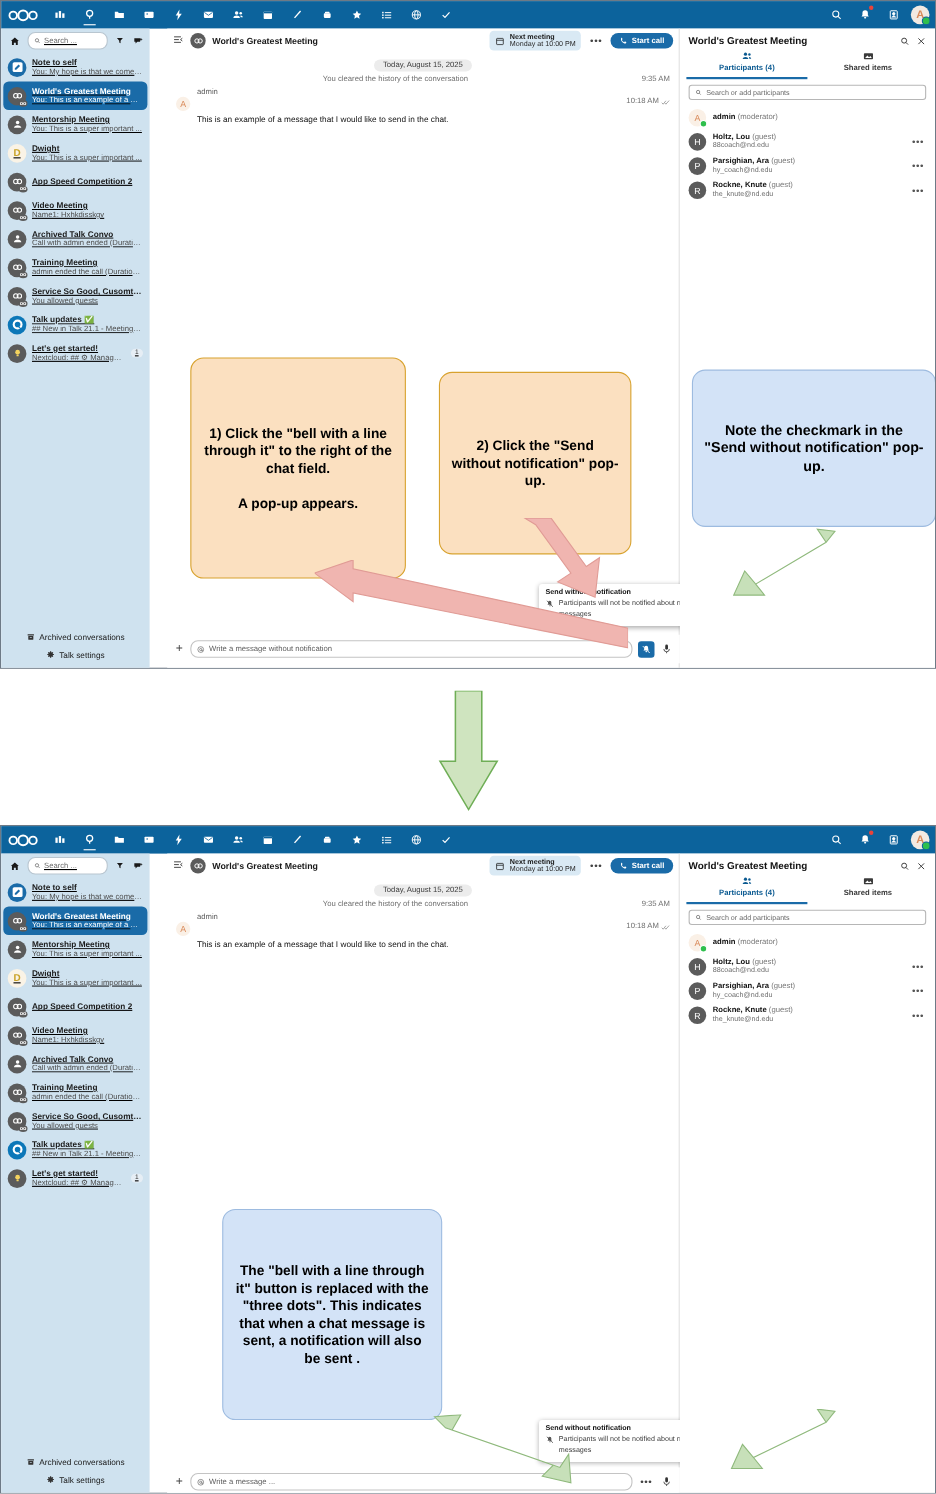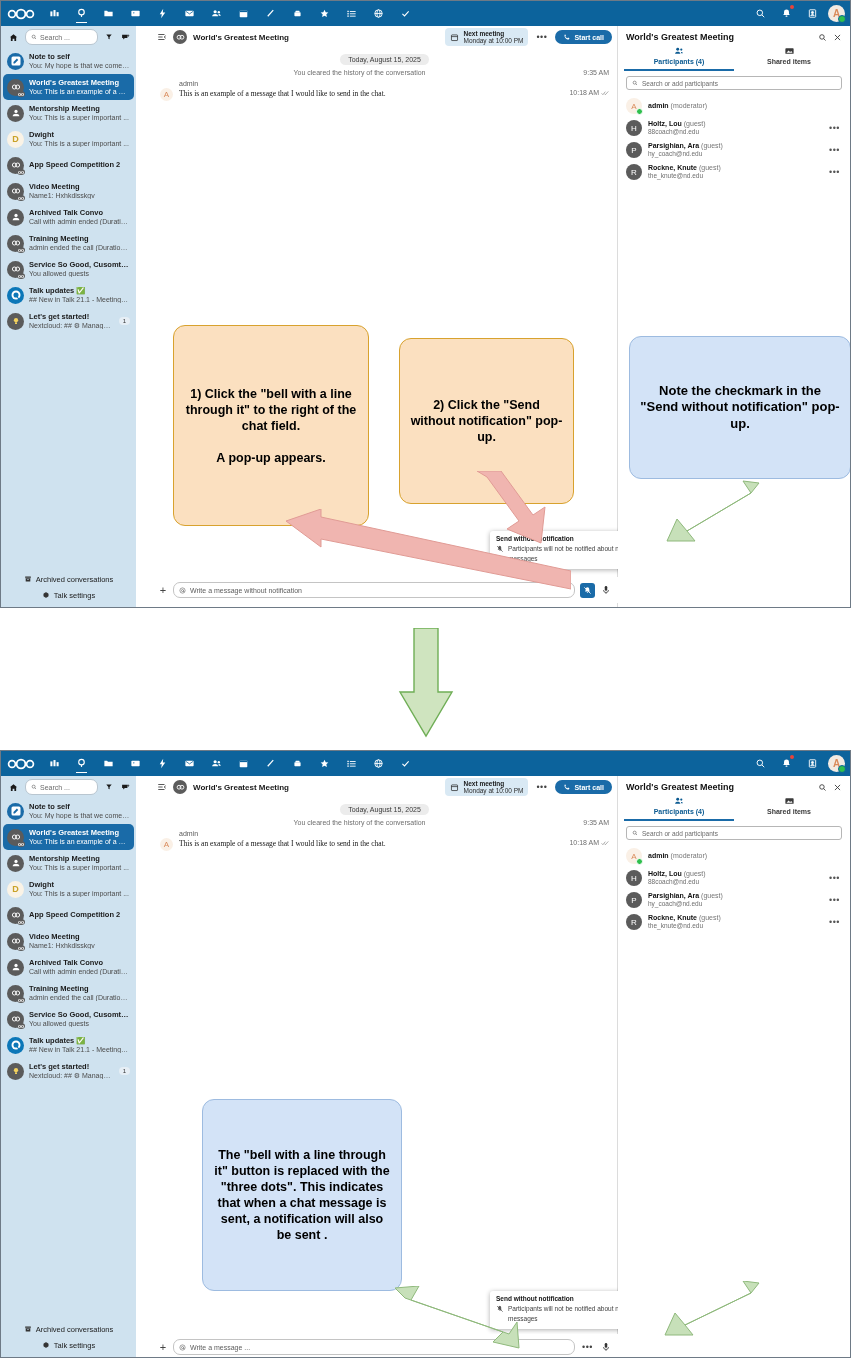--- a/index.html
+++ b/index.html
@@ -43,21 +43,21 @@
   }
   .avatar-top .dot{
     position:absolute;right:-1px;bottom:-1px;width:6px;height:6px;border-radius:50%;
     background:#2fbf4d;border:1px solid #0c639c;
   }
   .bell-badge{position:absolute;top:4px;right:4px;width:4px;height:4px;border-radius:50%;background:#e8433a;}
 
   
   .sidebar{
     position:absolute;left:0;top:25px;width:135px;height:583px;
-    background:#cfe2ef;box-sizing:border-box;overflow:hidden;
+    background:#cfe2ef;box-sizing:border-box;overflow:hidden;text-decoration:underline;
   }
   .side-top{height:22px;display:flex;align-items:center;padding:0 4px;gap:4px;}
   .home-ic{width:16px;display:flex;justify-content:center;color:#1a1a1a;}
   .search-box{
     flex:1;height:14px;background:#fff;border:1px solid #b9c6d0;border-radius:7px;
     display:flex;align-items:center;padding:0 5px;gap:3px;
   }
   .search-box .ph{font-size:7px;color:#6b6b6b;}
   .side-icon{width:13px;display:flex;justify-content:center;color:#1a1a1a;}
   .convlist{padding:0 2px;}
@@ -112,21 +112,21 @@
   .sysrow .stext{flex:1;text-align:center;}
   .sysrow .stime{width:50px;text-align:right;}
   .msgrow{display:flex;gap:6px;margin-top:4px;}
   .mav{
     width:13px;height:13px;border-radius:50%;background:#faf0e6;color:#d98a5a;
     font-size:8px;display:flex;align-items:center;justify-content:center;flex:0 0 13px;margin-top:8px;
   }
   .mbody{flex:1;}
   .mauthor{font-size:7px;color:#5a5a5a;}
   .mline{display:flex;align-items:flex-start;}
-  .mtext{font-size:7.5px;color:#111;flex:1;margin-top:2px;font-family:Liberation Serif, serif;}
+  .mtext{font-size:7.5px;color:#111;flex:1;margin-top:17px;}
   .mtime{font-size:7px;color:#6e6e6e;white-space:nowrap;margin-top:2px;display:flex;gap:2px;align-items:center;}
 
   
   .input-bar{
     position:absolute;left:151px;width:466px;height:26px;display:flex;align-items:center;
     padding:0 6px;gap:5px;box-sizing:border-box;background:#fff;
   }
   .plus{font-size:11px;color:#444;width:10px;text-align:center;}
   .input-field{
     flex:1;height:14px;border:1px solid #c4c4c4;border-radius:7px;background:#fff;

